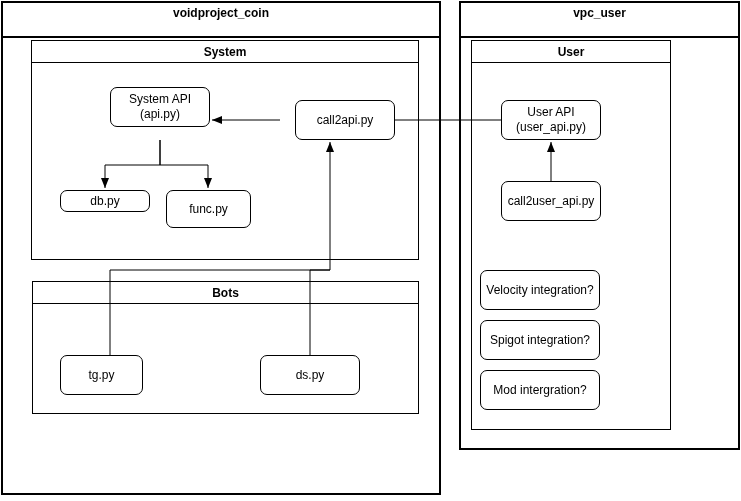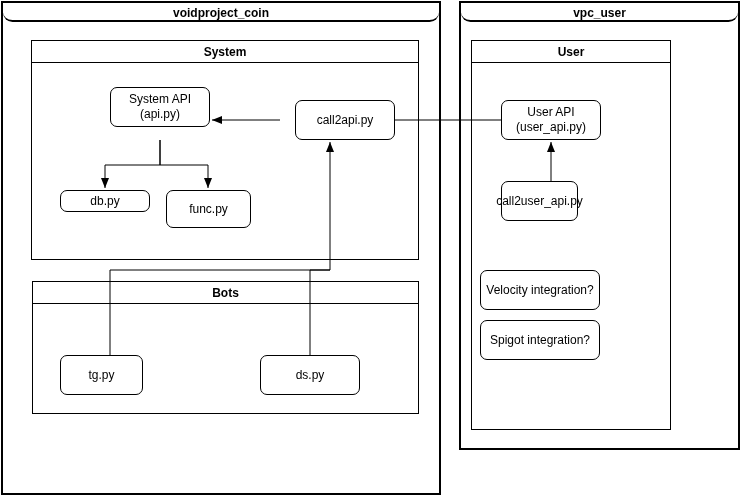--- a/index.html
+++ b/index.html
@@ -28,21 +28,21 @@
   .container.outer { border-width: 2px; }
   .ctitle {
     height: 22px;
     line-height: 22px;
     text-align: center;
     font-size: 12px;
     font-weight: bold;
     border-bottom: 1px solid var(--stroke);
     white-space: nowrap;
   }
-  .container.outer .ctitle { border-bottom-width: 2px; height: 19px; line-height: 21px; border-radius: 10px; }
+  .container.outer .ctitle { border-bottom-width: 2px; height: 35px; line-height: 21px; }
   .edges {
     position: absolute;
     left: 0; top: 0;
     width: 741px; height: 501px;
     z-index: 2;
     pointer-events: none;
   }
   .edge {
     stroke: var(--stroke);
     stroke-width: 1;
@@ -135,26 +135,29 @@
 
   <div class="node" style="left:260px;top:355px;width:100px;height:40px">
     <span>ds.py</span>
   </div>
 
   <div class="node" style="left:501px;top:100px;width:100px;height:40px">
     <span>User API</span>
     <span>(user_api.py)</span>
   </div>
 
-  <div class="node" style="left:501px;top:181px;width:77px;height:40px">
+  <div class="node" style="left:501px;top:181px;width:100px;height:40px">
     <span>call2user_api.py</span>
   </div>
 
   <div class="node" style="left:480px;top:270px;width:120px;height:40px">
     <span>Velocity integration?</span>
   </div>
 
   <div class="node" style="left:480px;top:320px;width:120px;height:40px">
     <span>Spigot integration?</span>
   </div>
 
+  <div class="node" style="left:480px;top:370px;width:120px;height:40px">
+    <span>Mod intergration?</span>
+  </div>
 
 </div>
 
 </body></html>

